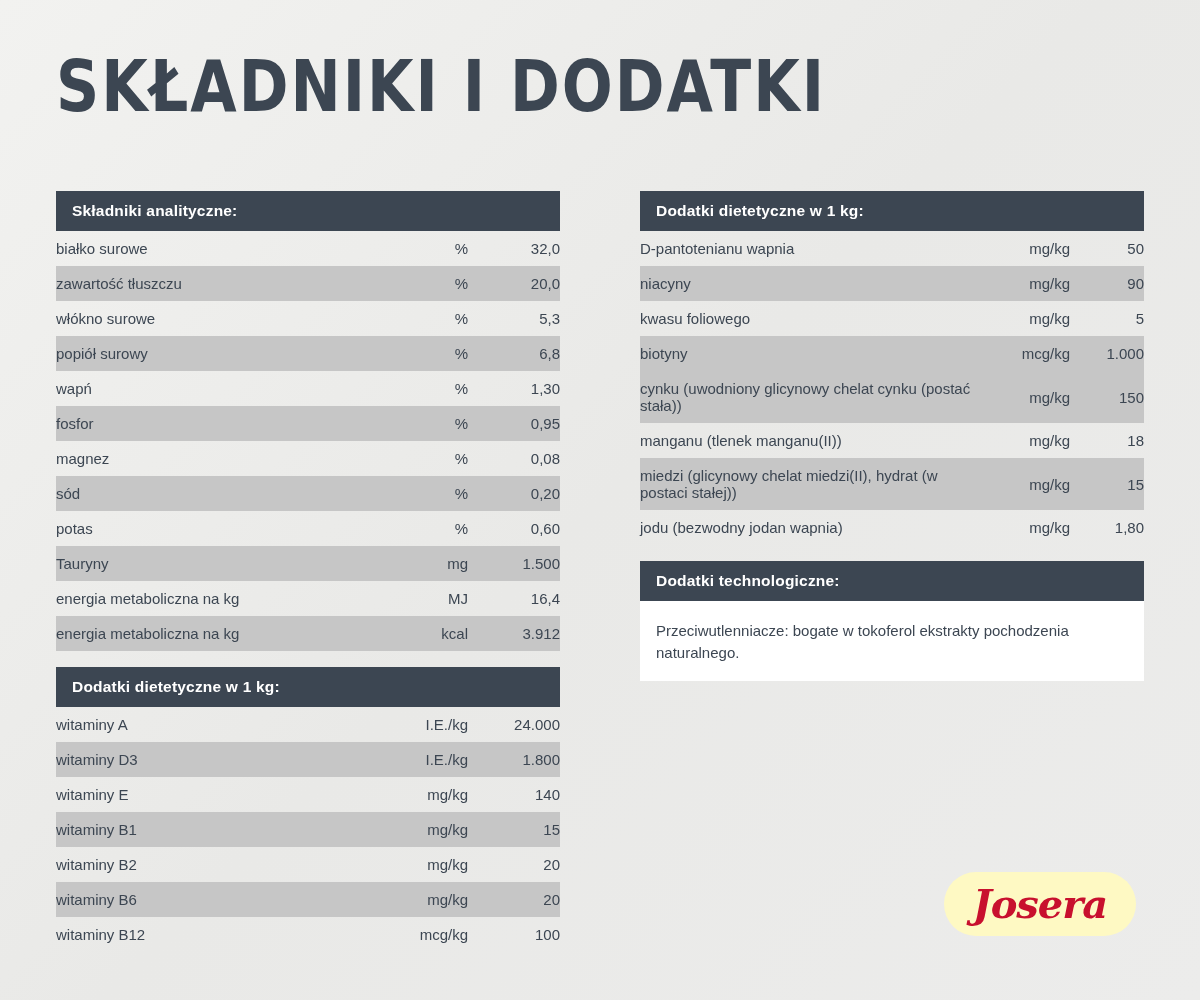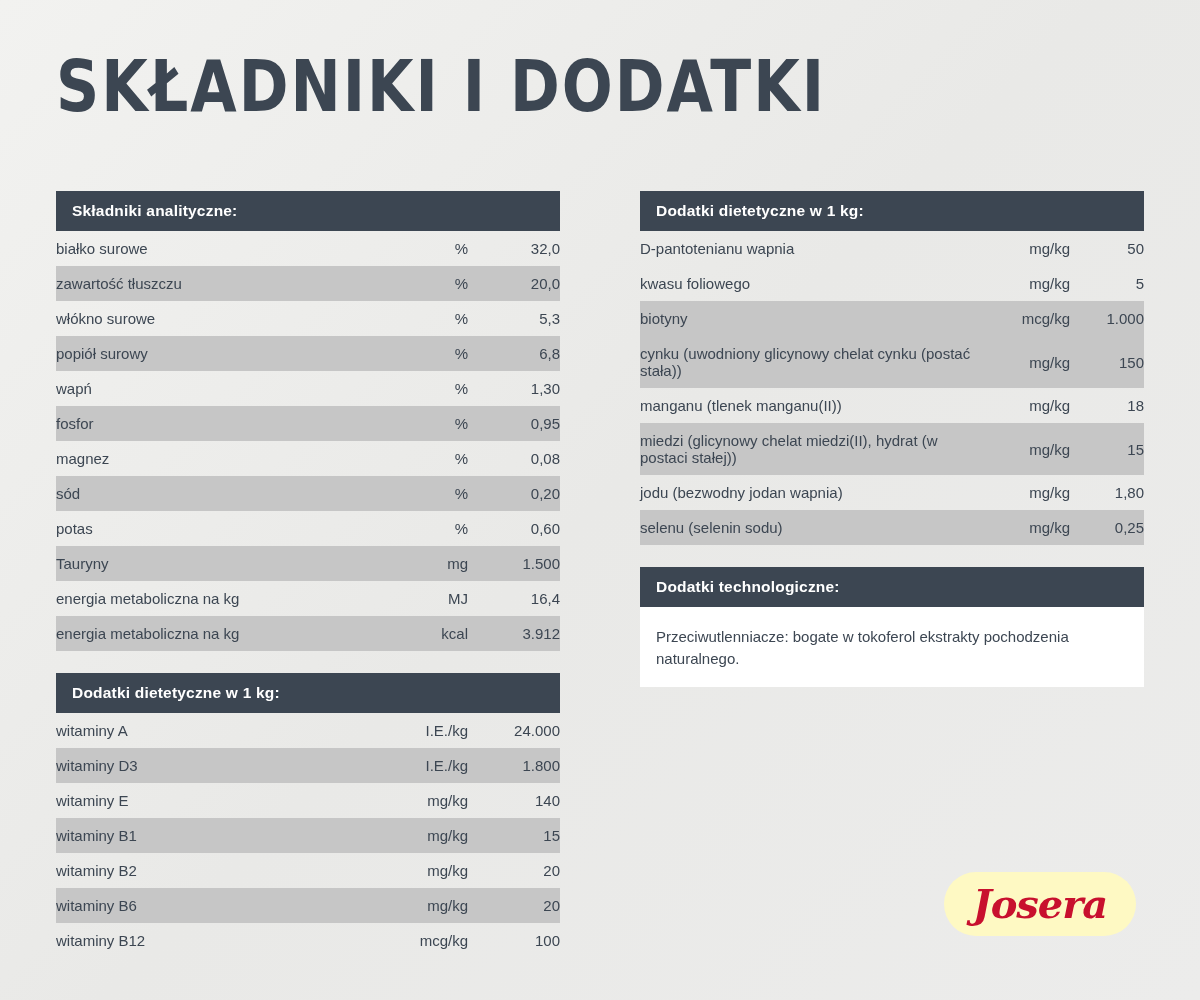--- a/index.html
+++ b/index.html
@@ -52,21 +52,21 @@
     text-transform: uppercase;
   }
 
   .col {
     position: absolute;
     width: 504px;
   }
   .col-left { left: 56px; top: 191px; }
   .col-right { left: 640px; top: 191px; }
 
-  .block { margin-bottom: 22px; }
+  .block { margin-bottom: 16px; }
 
   .block-head {
     background: #3c4652;
     color: #ffffff;
     font-size: 15.5px;
     font-weight: 700;
     padding: 11px 16px;
     letter-spacing: 0.2px;
   }
 
@@ -244,20 +244,25 @@
 
       <div class="block">
         <div class="block-head">Dodatki dietetyczne w 1 kg:</div>
         <table class="rows">
           <tbody>
               <tr>
             <td class="c-name">D-pantotenianu wapnia</td>
             <td class="c-unit">mg/kg</td>
             <td class="c-val">50</td>
           </tr>
+          <tr class="alt">
+            <td class="c-name">niacyny</td>
+            <td class="c-unit">mg/kg</td>
+            <td class="c-val">90</td>
+          </tr>
           <tr>
             <td class="c-name">kwasu foliowego</td>
             <td class="c-unit">mg/kg</td>
             <td class="c-val">5</td>
           </tr>
           <tr class="alt">
             <td class="c-name">biotyny</td>
             <td class="c-unit">mcg/kg</td>
             <td class="c-val">1.000</td>
           </tr>
@@ -273,25 +278,20 @@
           </tr>
           <tr class="alt">
             <td class="c-name">miedzi (glicynowy chelat miedzi(II), hydrat (w postaci stałej))</td>
             <td class="c-unit">mg/kg</td>
             <td class="c-val">15</td>
           </tr>
           <tr>
             <td class="c-name">jodu (bezwodny jodan wapnia)</td>
             <td class="c-unit">mg/kg</td>
             <td class="c-val">1,80</td>
-          </tr>
-          <tr class="alt">
-            <td class="c-name">selenu (selenin sodu)</td>
-            <td class="c-unit">mg/kg</td>
-            <td class="c-val">0,25</td>
           </tr>
         </tbody>
           </table>
       </div>
 
       <div class="block">
         <div class="block-head">Dodatki technologiczne:</div>
         <div class="note">Przeciwutlenniacze: bogate w tokoferol ekstrakty pochodzenia naturalnego.</div>
       </div>
 

